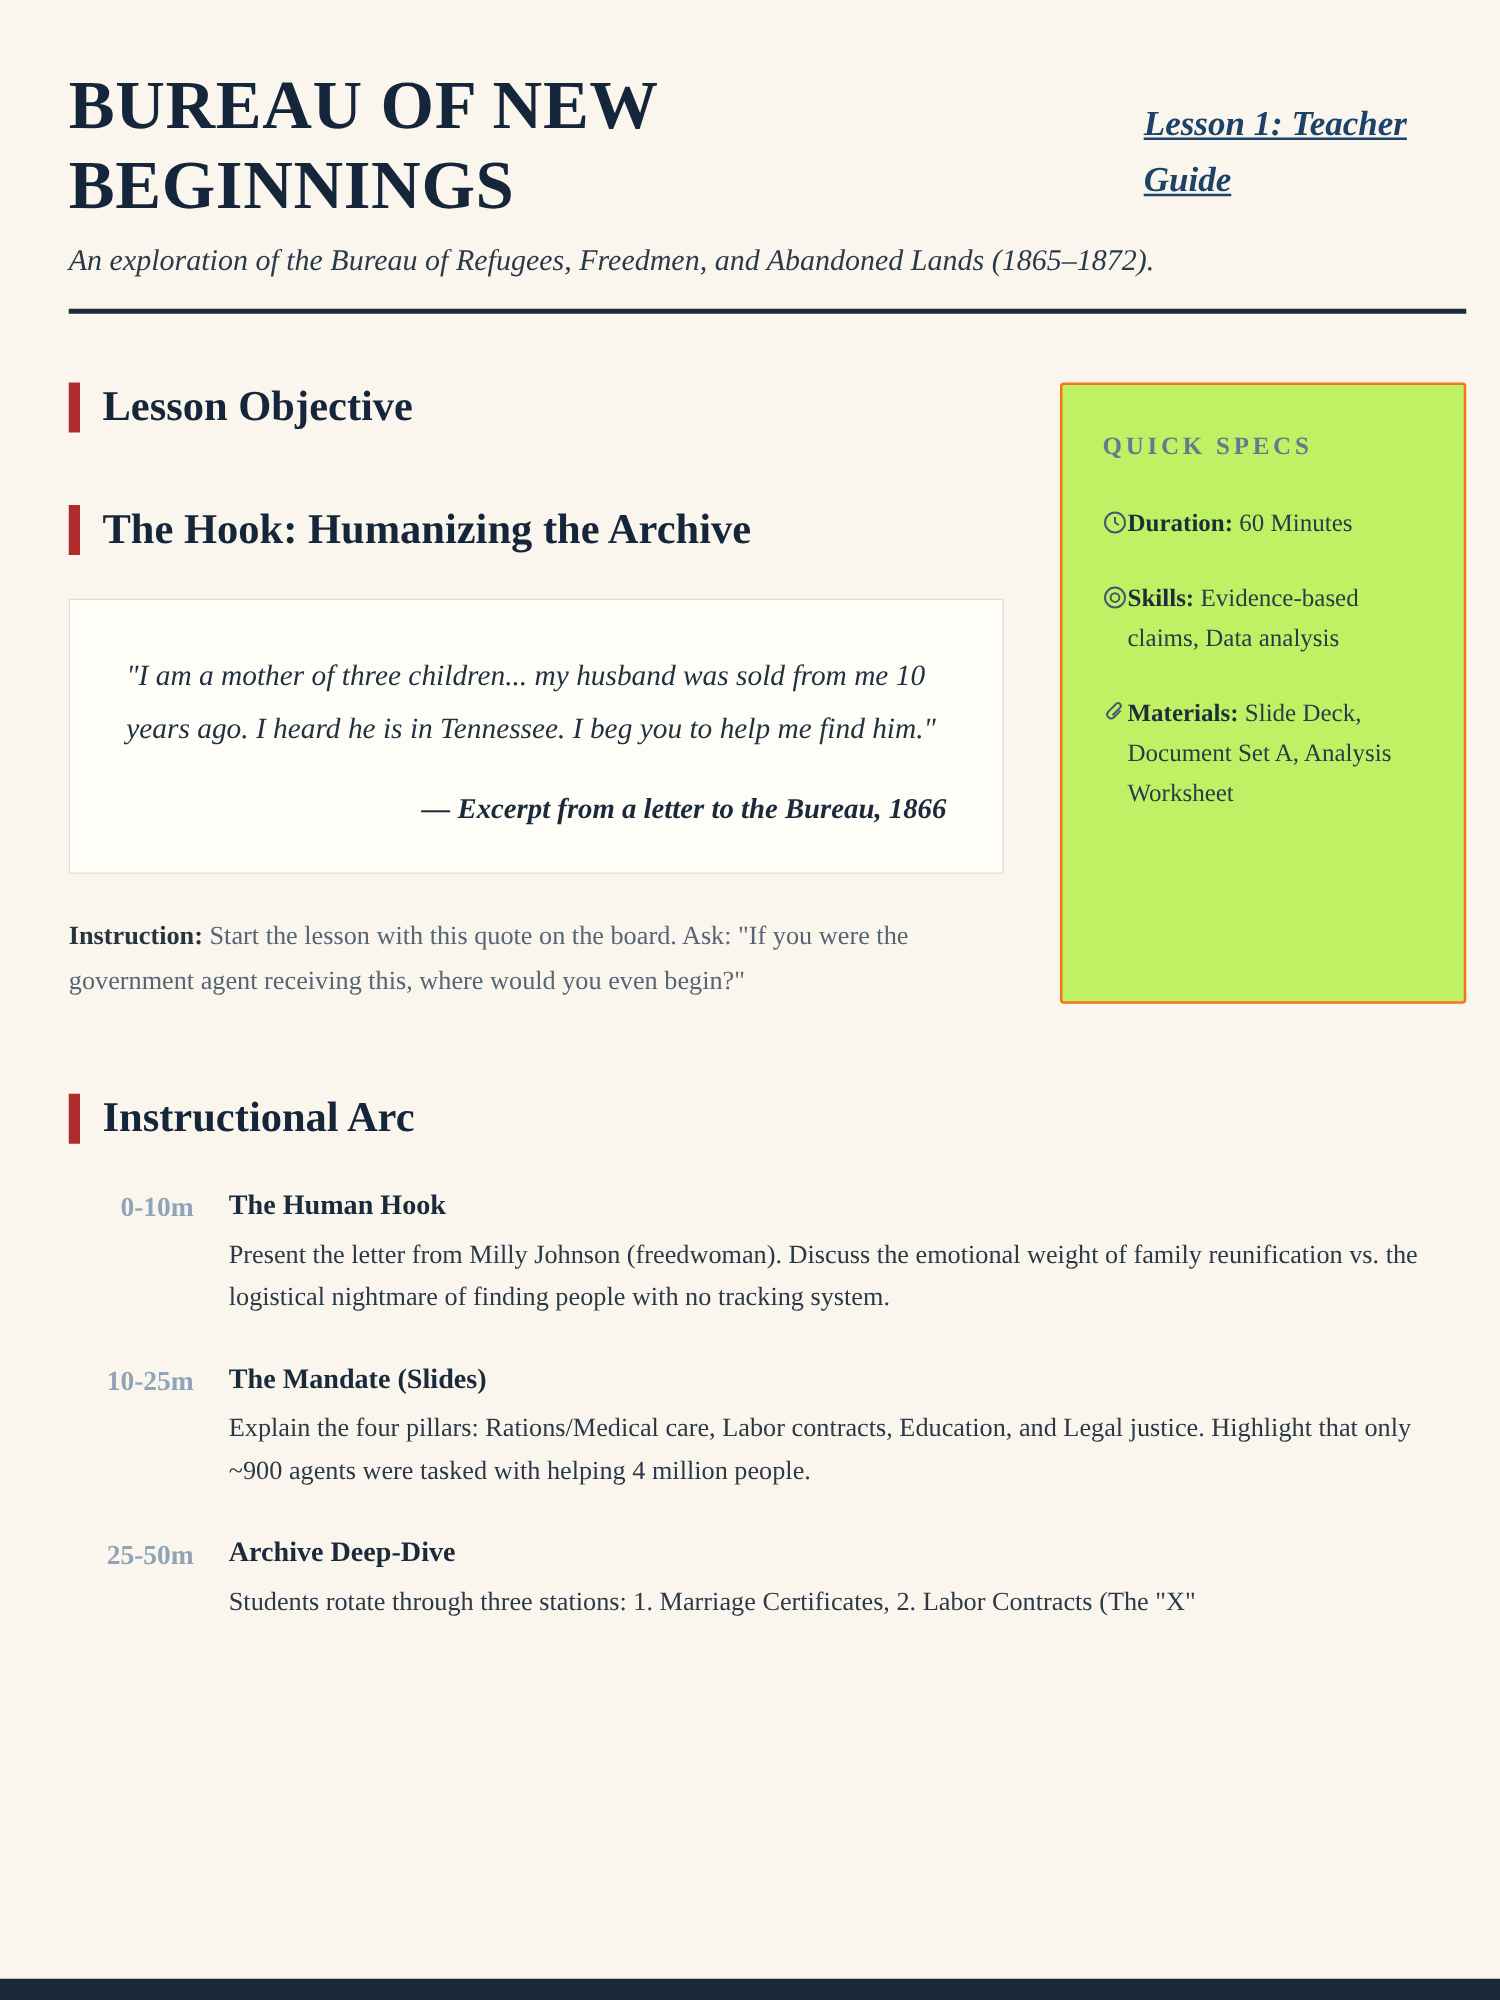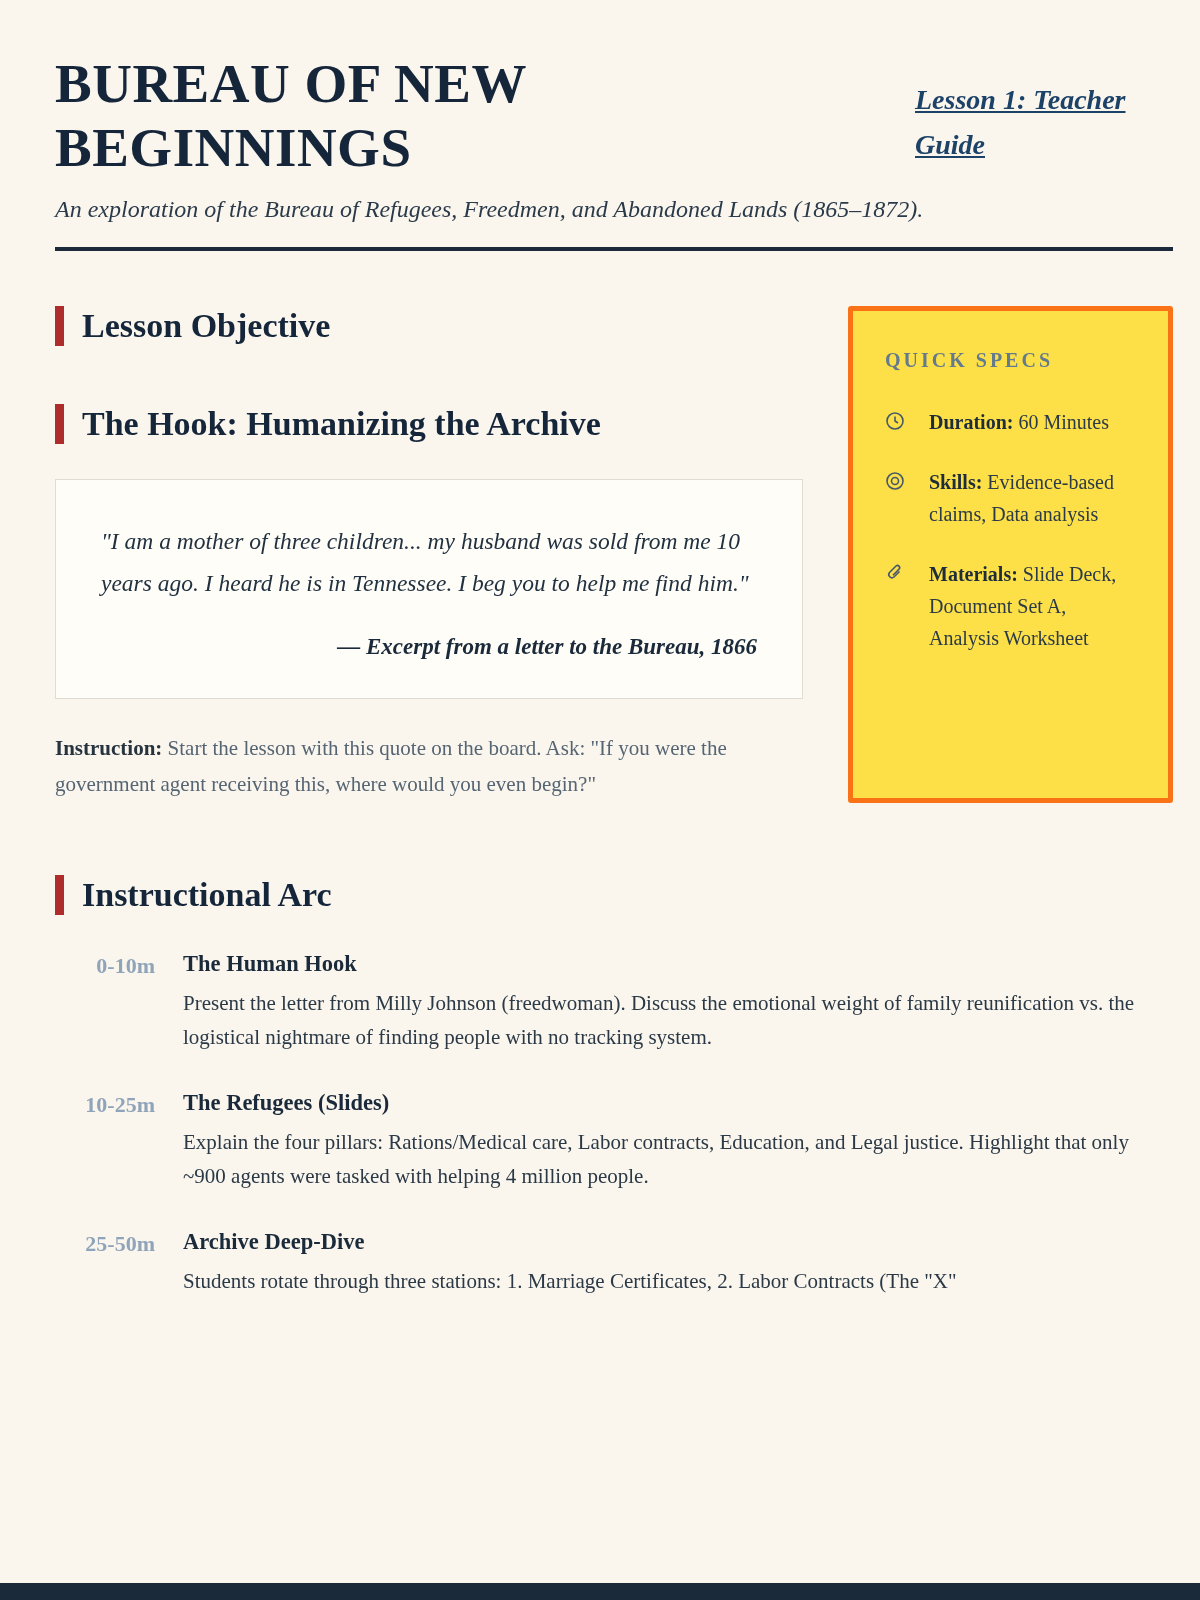--- a/index.html
+++ b/index.html
@@ -40,26 +40,26 @@
     background: #fffdf8; border: 1px solid #e0dcd1;
     padding: 40px 45px 38px 45px;
   }
   .quote-text { margin: 0; font-size: 23.5px; font-style: italic; line-height: 1.8; color: #223140; }
   .quote-attr { margin: 30px 0 0 0; font-size: 23px; font-style: italic; font-weight: 700; text-align: right; color: #1b2a3a; }
   .instruction { margin: 32px 0 0 0; max-width: 695px; font-size: 21px; line-height: 1.7; color: #566573; }
   .instruction strong { color: #27343f; }
 
   
   .specs {
-    box-sizing: border-box; background: #fde047; border: 5px solid #f97316;
+    box-sizing: border-box; background: #bef264; border: 2px solid #f97316;
     border-radius: 3px; padding: 38px 32px;
   }
   .specs h3 { margin: 0; font-size: 20px; letter-spacing: 3px; color: #647a8d; font-weight: 700; }
   .specs ul { list-style: none; margin: 34px 0 0 0; padding: 0; }
-  .specs li { display: flex; gap: 24px; margin-bottom: 28px; font-size: 20px; line-height: 1.6; color: #2c3a47; }
+  .specs li { display: flex; gap: 0; margin-bottom: 28px; font-size: 20px; line-height: 1.6; color: #2c3a47; }
   .specs li:last-child { margin-bottom: 0; }
   .spec-icon { flex: 0 0 20px; padding-top: 5px; color: #46586a; }
   .spec-icon svg { display: block; }
   .specs strong { color: #1f2d3a; }
 
   
   .arc { margin-top: 72px; }
   .step { display: flex; gap: 28px; margin-top: 36px; }
   .step-time { flex: 0 0 100px; text-align: right; font-size: 22px; font-weight: 700; color: #90a4b9; padding-top: 2px; }
   .step-title { margin: 0; font-size: 22.5px; font-weight: 700; color: #1b2a3a; }
@@ -150,21 +150,21 @@
       <div class="step-time">0-10m</div>
       <div class="step-body">
         <h3 class="step-title">The Human Hook</h3>
         <p class="step-desc">Present the letter from Milly Johnson (freedwoman). Discuss the emotional weight of family reunification vs. the logistical nightmare of finding people with no tracking system.</p>
       </div>
     </div>
 
     <div class="step">
       <div class="step-time">10-25m</div>
       <div class="step-body">
-        <h3 class="step-title">The Refugees (Slides)</h3>
+        <h3 class="step-title">The Mandate (Slides)</h3>
         <p class="step-desc">Explain the four pillars: Rations/Medical care, Labor contracts, Education, and Legal justice. Highlight that only ~900 agents were tasked with helping 4 million people.</p>
       </div>
     </div>
 
     <div class="step">
       <div class="step-time">25-50m</div>
       <div class="step-body">
         <h3 class="step-title">Archive Deep-Dive</h3>
         <p class="step-desc">Students rotate through three stations: 1. Marriage Certificates, 2. Labor Contracts (The "X"</p>
       </div>

